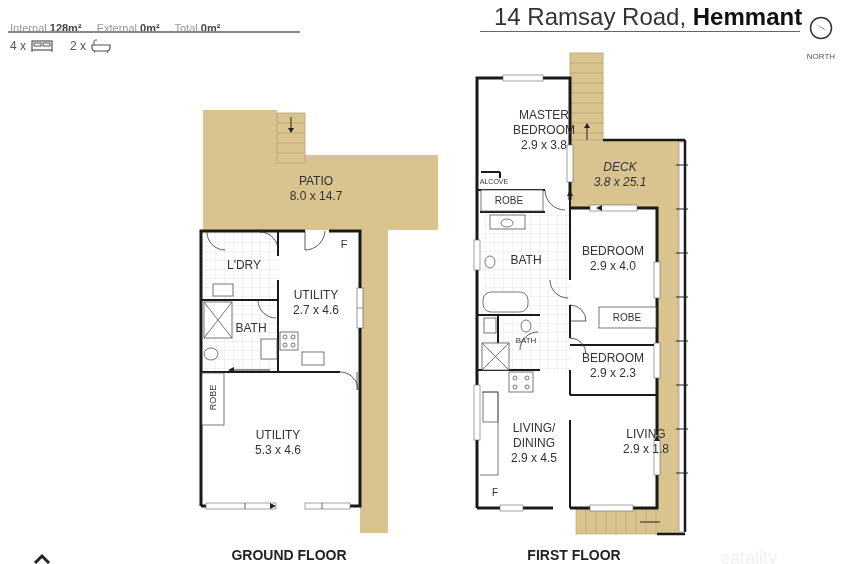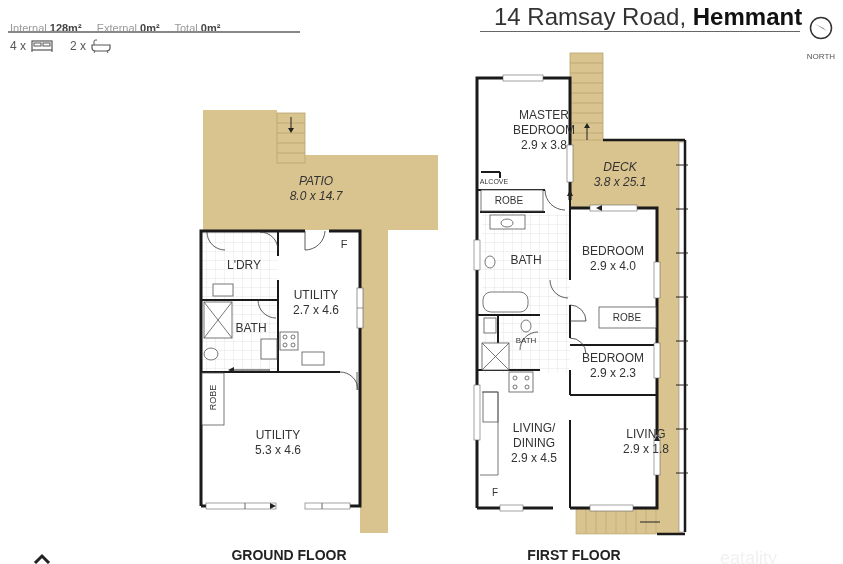--- a/index.html
+++ b/index.html
@@ -264,21 +264,21 @@
       <circle cx="515" cy="387" r="2"></circle>
         <circle cx="527" cy="387" r="2"></circle>
       <rect x="483" y="392" width="15" height="30"></rect>
       <line x1="482" y1="392" x2="498" y2="392"></line>
       <path d="M498 392 V475 H480" fill="none"></path>
     </g>
     <line x1="570" y1="420" x2="570" y2="482" stroke="#1a1a1a" stroke-width="2" stroke-dasharray="0"></line>
   </g>
 </svg>
 
-<div class="lbl" style="left:316px;top:174px;font-style:italic;">
+<div class="lbl" style="left:316px;top:174px;">
   <div>PATIO</div>
   <div>8.0 x 14.7</div>
 </div>
 <div class="lbl" style="left:244px;top:258px;">
   <div>L'DRY</div>
 </div>
 <div class="lbl" style="left:251px;top:321px;">
   <div>BATH</div>
 </div>
 <div class="lbl" style="left:316px;top:288px;">

